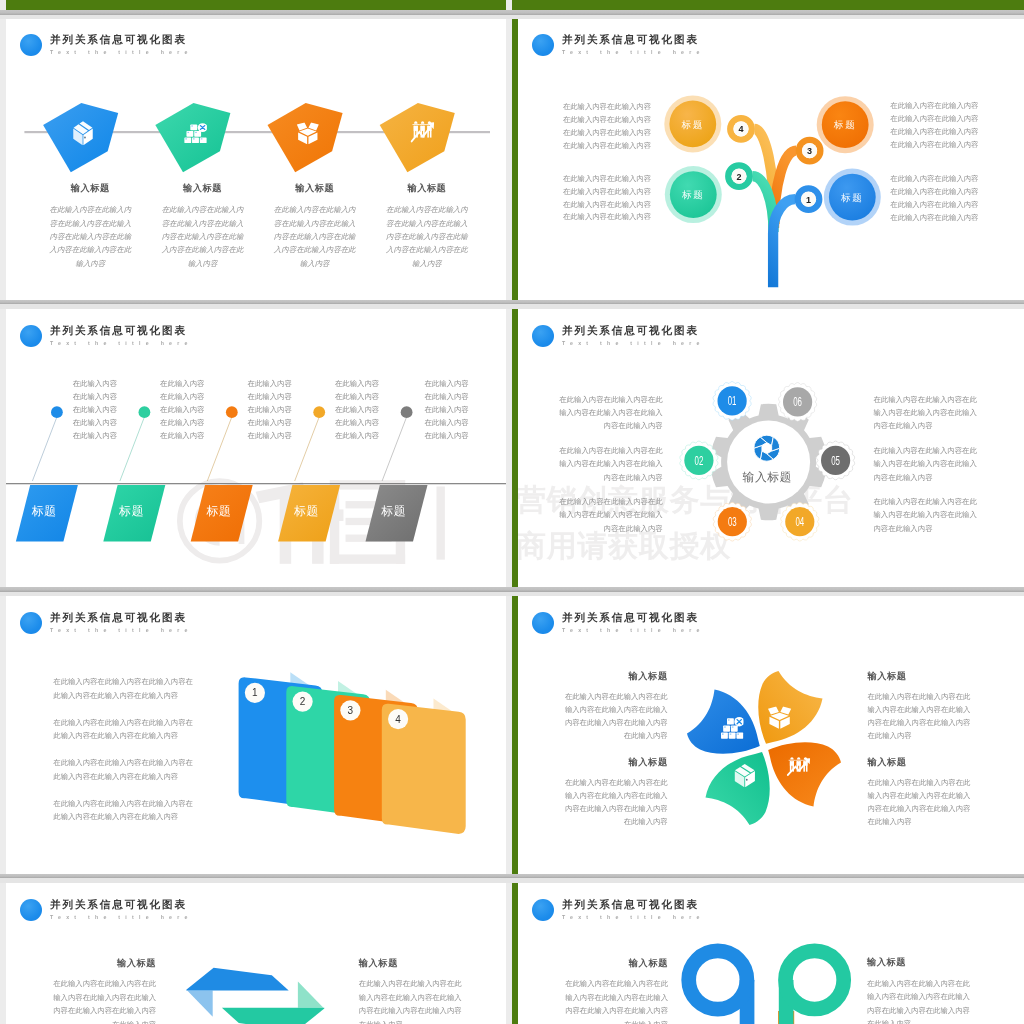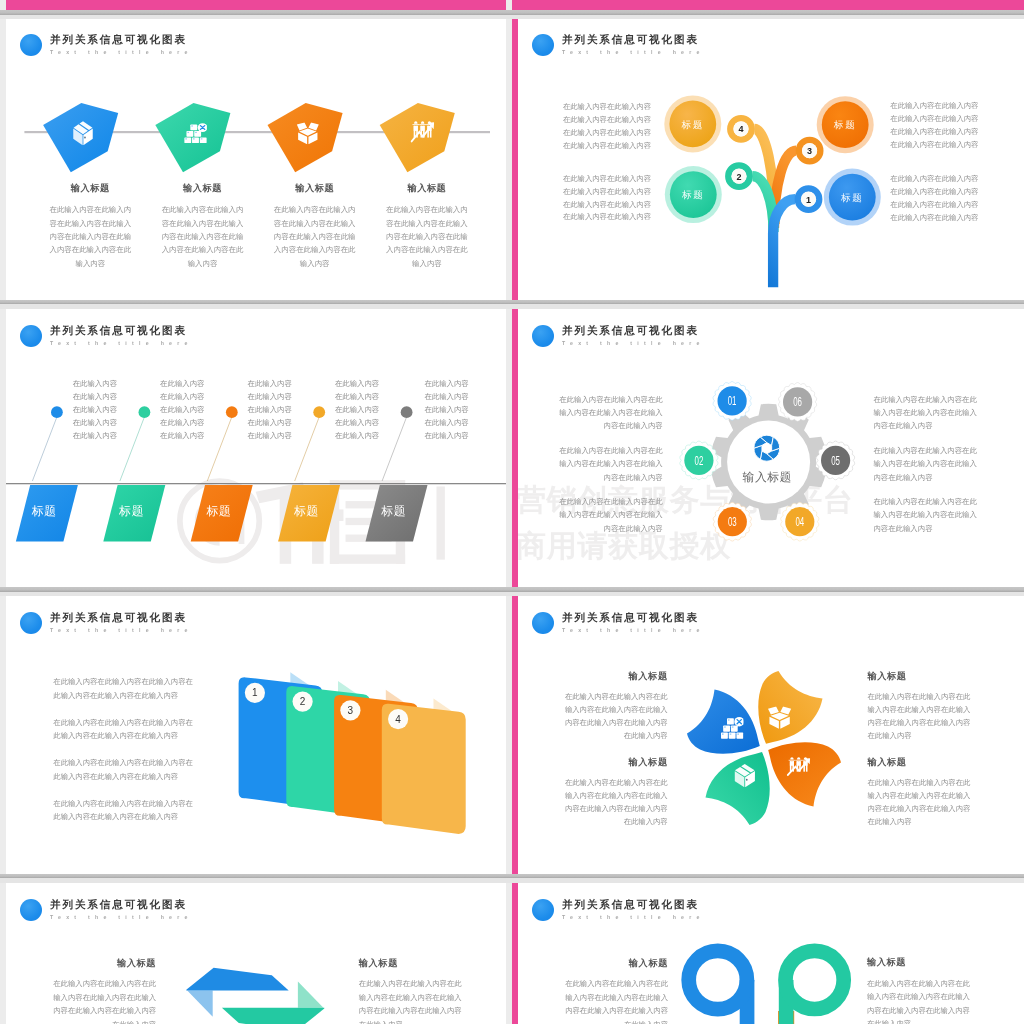--- a/index.html
+++ b/index.html
@@ -1,17 +1,17 @@
 <!DOCTYPE html>
 <html><head>
 <meta charset="utf-8">
 <style>
   html,body{margin:0;padding:0;width:1024px;height:1024px;background:#ffffff;overflow:hidden;}
   body{font-family:"Liberation Sans",sans-serif;-webkit-font-smoothing:antialiased;}
-  .page{position:relative;width:1024px;height:1024px;background:#ec4899;overflow:hidden;}
+  .page{position:relative;width:1024px;height:1024px;background:#4d7c0f;overflow:hidden;}
 
   
   .sep{position:absolute;left:0;width:1024px;height:9px;}
   .sep .bar{position:absolute;left:0;top:0;width:1024px;height:4.5px;background:linear-gradient(to bottom,#c6c6c6 0%,#bfbfbf 55%,#a8a8a8 100%);}
   .sep .band{position:absolute;left:0;top:4.5px;width:1024px;height:4.5px;background:#e5e5e5;}
   .vgap{position:absolute;top:0;width:6px;height:1024px;background:#ececec;}
 
   .slide{position:absolute;background:#fff;overflow:hidden;}
 
   
@@ -39,21 +39,21 @@
   .s4txt{position:absolute;font-size:7.4px;color:#909090;line-height:13.2px;white-space:pre;}
   .gnum{font-size:13.2px;fill:#ffffff;text-anchor:middle;font-family:"Liberation Sans",sans-serif;}
   .ctrlbl{font-size:11.8px;fill:#676767;text-anchor:middle;font-family:"Liberation Sans",sans-serif;letter-spacing:0.5px;}
   .wm4{position:absolute;left:-2px;top:168px;width:560px;}
   .wml{font-size:30px;color:#efeeee;letter-spacing:0.7px;line-height:46px;font-weight:bold;white-space:nowrap;}
   .s3txt{position:absolute;top:68.4px;font-size:7.4px;color:#909090;line-height:13px;white-space:pre;}
   .plbl{font-size:12px;fill:#ffffff;text-anchor:middle;font-family:"Liberation Sans",sans-serif;letter-spacing:0.3px;}
   .wm3{position:absolute;left:166px;top:150px;width:345px;height:126px;}
   .tnum{font-size:9px;font-weight:bold;fill:#222;text-anchor:middle;font-family:"Liberation Sans",sans-serif;}
   .blbl{font-size:9.6px;fill:#ffffff;text-anchor:middle;font-family:"Liberation Sans",sans-serif;letter-spacing:1.8px;}
-  .s1b{margin-top:10.0px;font-size:7.43px;color:#919191;line-height:13.4px;letter-spacing:0px;width:82px;margin-left:auto;margin-right:auto;}
+  .s1b{margin-top:10.0px;font-size:7.43px;color:#919191;line-height:13.4px;letter-spacing:0px;width:82px;margin-left:auto;margin-right:auto;font-style:italic;}
 </style>
 </head>
 <body>
 
 <div class="page">
 
   <svg width="0" height="0" style="position:absolute" aria-hidden="true">
    <defs>
     <symbol id="ic-box" viewBox="0.9 1.1 22.2 22.2" preserveAspectRatio="none">
       <g fill="#ffffff">

